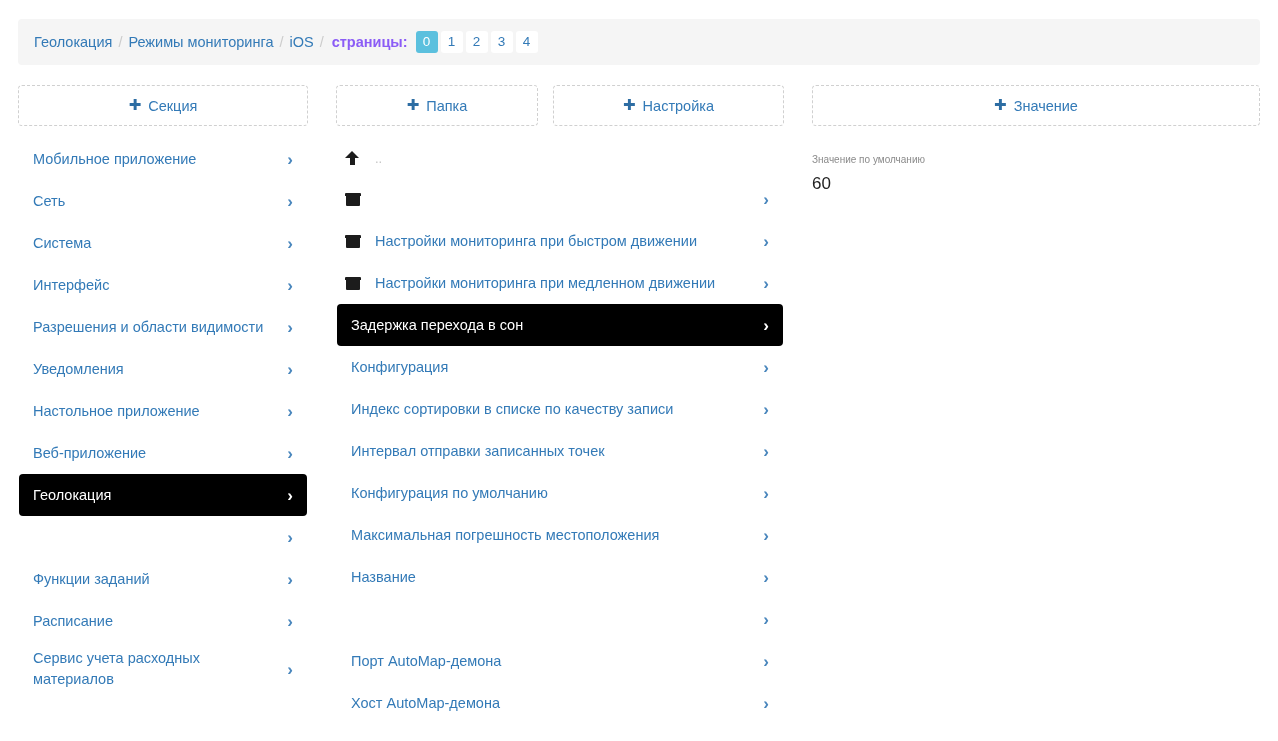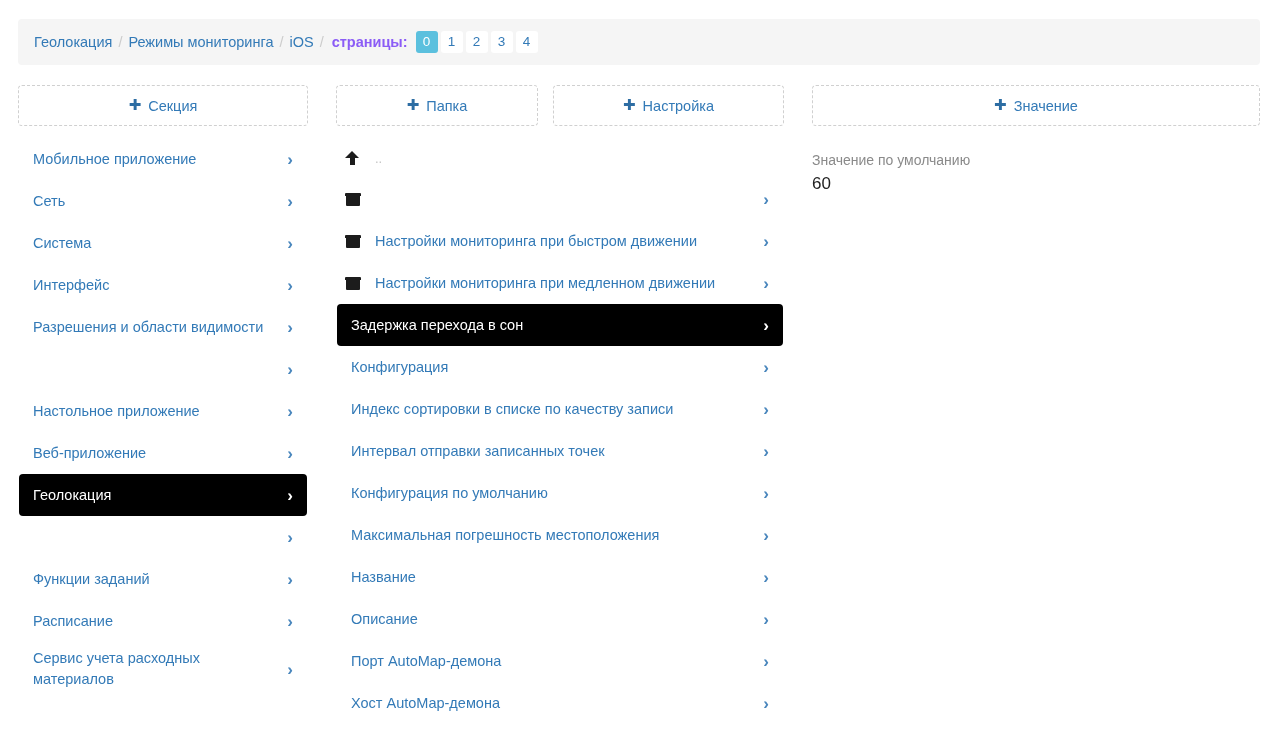--- a/index.html
+++ b/index.html
@@ -228,21 +228,21 @@
     min-height: 40px;
   }
   .row.updir .row-label {
     color: #c4c4c4;
     font-size: 13px;
   }
 
   
   .detail-label {
     color: #8a8a8a;
-    font-size: 14px;
+    font-size: 10px;
     line-height: 20px;
     margin: 0 0 2px 0;
   }
   .detail-value {
     color: #222222;
     font-size: 17px;
     line-height: 24px;
     margin: 0;
   }
 </style>
@@ -302,20 +302,21 @@
     </div>
     <div class="row">
       <span class="row-label">Интерфейс</span>
       <span class="chev">›</span>
     </div>
     <div class="row">
       <span class="row-label">Разрешения и области видимости</span>
       <span class="chev">›</span>
     </div>
     <div class="row">
+      <span class="row-label">Уведомления</span>
       <span class="chev">›</span>
     </div>
     <div class="row">
       <span class="row-label">Настольное приложение</span>
       <span class="chev">›</span>
     </div>
     <div class="row">
       <span class="row-label">Веб-приложение</span>
       <span class="chev">›</span>
     </div>
@@ -389,21 +390,20 @@
     </div>
     <div class="row">
       <span class="row-label">Максимальная погрешность местоположения</span>
       <span class="chev">›</span>
     </div>
     <div class="row">
       <span class="row-label">Название</span>
       <span class="chev">›</span>
     </div>
     <div class="row">
-      <span class="row-label">Описание</span>
       <span class="chev">›</span>
     </div>
     <div class="row">
       <span class="row-label">Порт AutoMap-демона</span>
       <span class="chev">›</span>
     </div>
     <div class="row">
       <span class="row-label">Хост AutoMap-демона</span>
       <span class="chev">›</span>
     </div>

